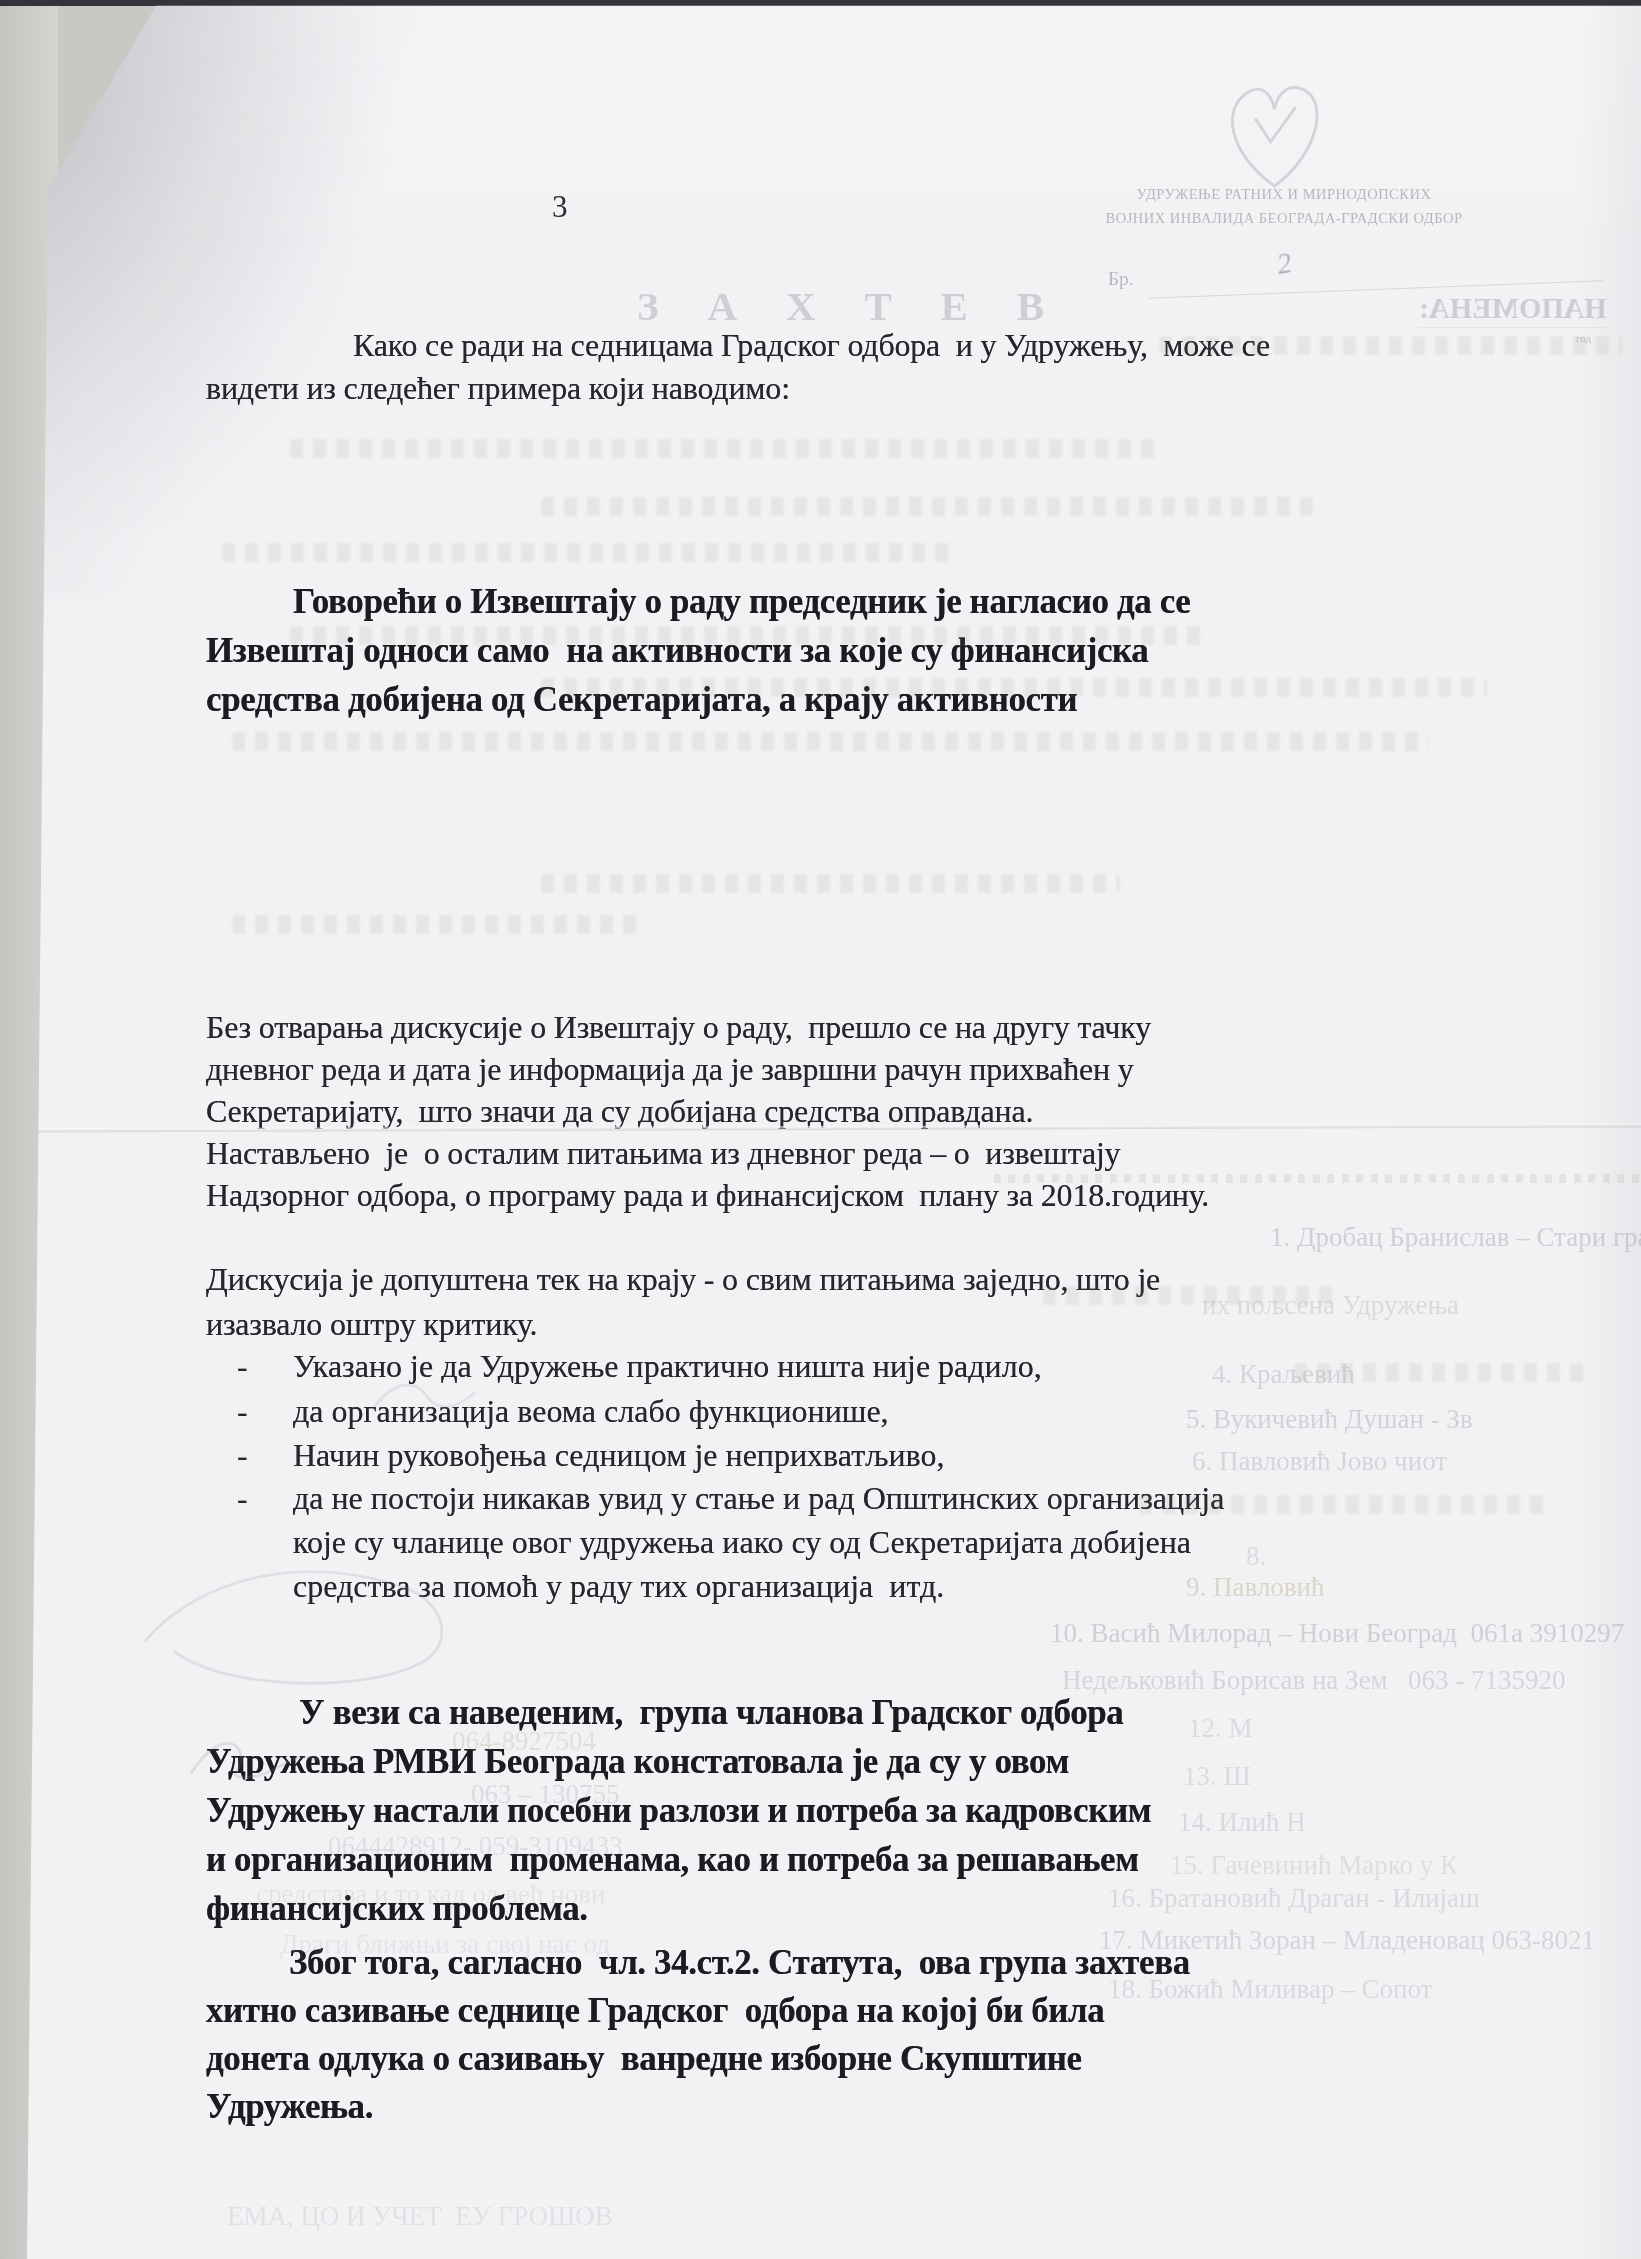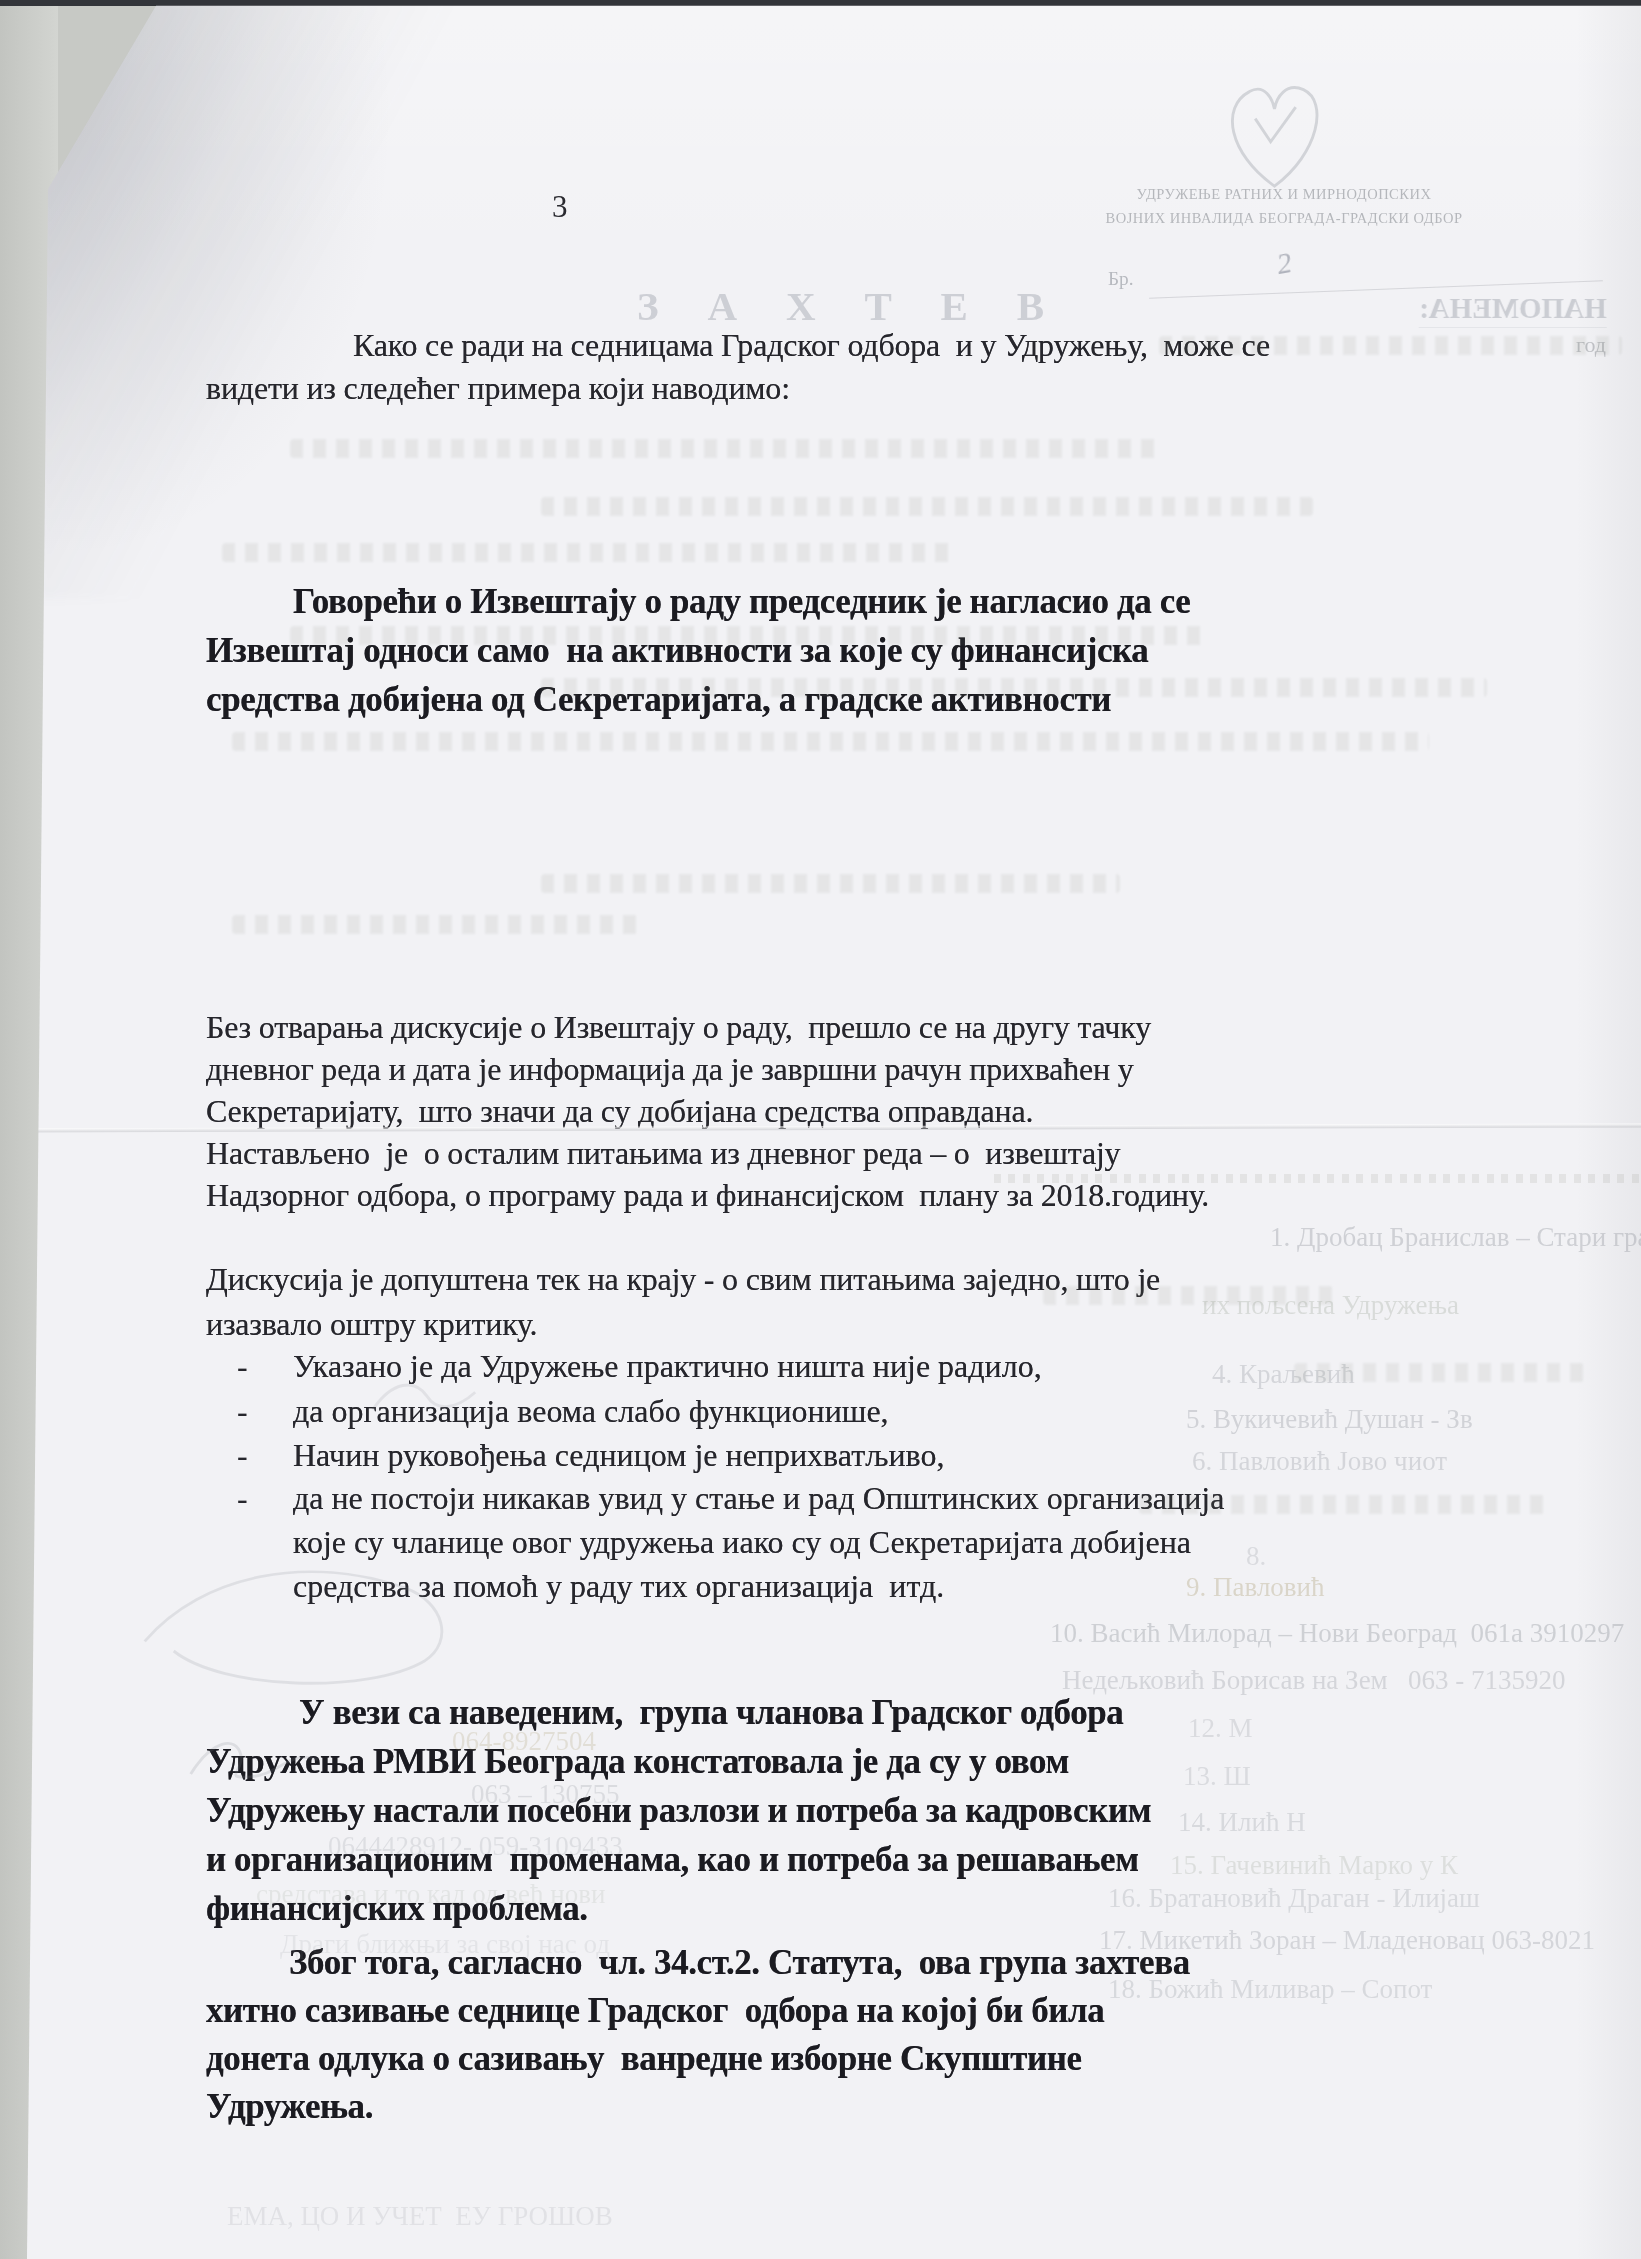--- a/index.html
+++ b/index.html
@@ -52,21 +52,21 @@
       border-bottom:1.9px solid rgba(120,125,135,.35);padding-bottom:1.9px;}
   .org-lines{position:absolute;left:1081px;top:182px;width:406px;text-align:center;
       font-size:14.5px;letter-spacing:0.5px;color:#83878d;opacity:.55;line-height:24px;
       white-space:pre-line;filter:blur(0.3px);}
   .br-row{position:absolute;left:1108px;top:268px;width:521px;opacity:.5;}
   .br-label{font-size:19.3px;color:#7d828a;}
   .br-line{position:absolute;left:41px;top:21px;width:454px;border-top:1.9px solid rgba(115,118,126,.45);
       transform:rotate(-2.2deg);}
   .br-hand{position:absolute;left:169px;top:-21px;font-size:29px;font-style:italic;
       color:#6f7584;transform:rotate(-10deg);}
-  .god{position:absolute;left:1576px;top:332px;font-size:22px;color:#83878d;opacity:.45;}
+  .god{position:absolute;left:1576px;top:332px;font-size:11px;color:#83878d;opacity:.45;}
   
   .smudge{position:absolute;height:19.3px;border-radius:3.9px;opacity:.55;filter:blur(1px);
       background:repeating-linear-gradient(90deg, rgba(125,130,118,.20) 0 12.6px, transparent 12.6px 23px);}
   
   .crease-main{position:absolute;left:0;top:1126px;width:1641px;height:3.9px;
       background:linear-gradient(180deg, rgba(255,255,255,.9), rgba(140,142,148,.35));
       transform:rotate(-.18deg);opacity:.8;}
   .crease-right{position:absolute;left:994px;top:1174px;width:647px;height:8.7px;opacity:.5;filter:blur(0.4px);
       background:repeating-linear-gradient(90deg, rgba(140,140,128,.30) 0 6.8px, transparent 6.8px 14.5px);}
   svg.marks{position:absolute;left:0;top:0;}
@@ -98,21 +98,21 @@
     <div class="napomena">НАПОМЕНА:</div>
 
     <div class="page-num">3</div>
 
     <div class="tl" style="left:206px;top:324px;line-height:43px;text-indent:147px;">Како се ради на седницама Градског одбора  и у Удружењу,  може се
 видети из следећег примера који наводимо:</div>
 
 
     <div class="tl bold" style="left:206px;top:577px;text-indent:87px;">Говорећи о Извештају о раду председник је нагласио да се
 Извештај односи само  на активности за које су финансијска
-средства добијена од Секретаријата, а градске активности</div>
+средства добијена од Секретаријата, а крају активности</div>
 
     <div class="tl" style="left:206px;top:1006px;line-height:42px;">Без отварања дискусије о Извештају о раду,  прешло се на другу тачку
 дневног реда и дата је информација да је завршни рачун прихваћен у
 Секретаријату,  што значи да су добијана средства оправдана.
 Настављено  је  о осталим питањима из дневног реда – о  извештају
 Надзорног одбора, о програму рада и финансијском  плану за 2018.годину.</div>
 
     <div class="tl" style="left:206px;top:1257px;line-height:45px;">Дискусија је допуштена тек на крају - о свим питањима заједно, што је
 изазвало оштру критику.</div>
 

